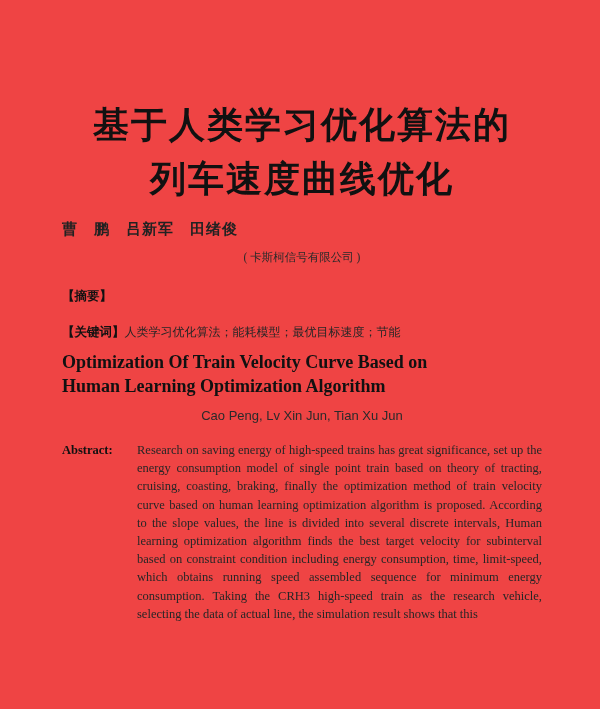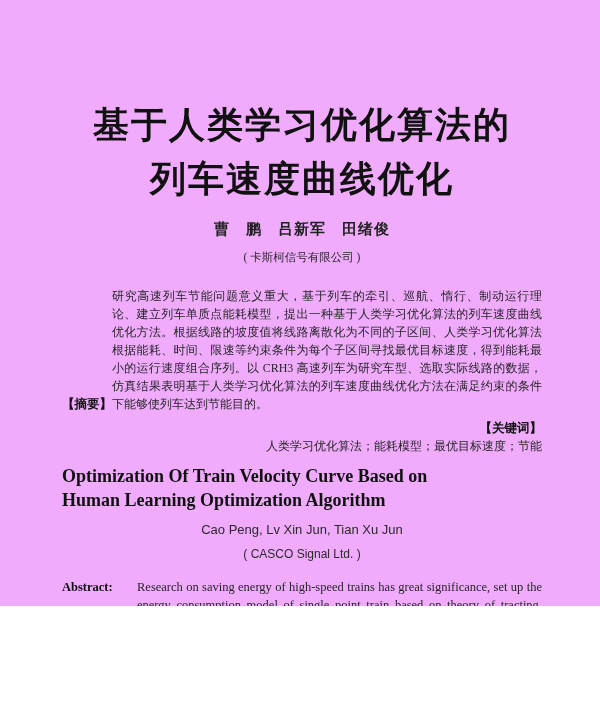--- a/index.html
+++ b/index.html
@@ -4,38 +4,37 @@
 <style>
   * { margin: 0; padding: 0; box-sizing: border-box; }
   html, body { background: #ffffff; }
   body {
     width: 600px; height: 709px;
     font-family: "Liberation Serif", "DejaVu Serif", serif;
     color: #1b1b1b;
     overflow: hidden;
   }
   .page {
-    width: 600px; height: 606px;
+    width: 600px; height: 709px;
     padding: 98px 58px 8px 62px;
-    background: #f0abfc;
+    background: #ef4444;
     overflow: hidden;
   }
   
   .cn-title {
     text-align: center;
     font-weight: bold;
     font-size: 36px;
     line-height: 54px;
     letter-spacing: 2px;
     color: #111;
   }
   
   .cn-authors {
     margin-top: 13px;
-    text-align: center;
     font-weight: bold;
     font-size: 15px;
     line-height: 20px;
     letter-spacing: 1px;
     color: #222;
   }
   
   .cn-affil {
     margin-top: 11px;
     text-align: center;
@@ -54,21 +53,21 @@
     white-space: nowrap;
     color: #111;
   }
   .hang-text {
     flex: 1 1 auto;
     font-size: 12px;
     line-height: 18px;
     text-align: justify;
     color: #262626;
   }
-  .kw-row { margin-top: 6px; flex-direction: column; }
+  .kw-row { margin-top: 18px; }
   .kw-row .hang-text { text-align: left; }
   
   .en-title {
     margin-top: 9px;
     font-weight: bold;
     font-size: 18px;
     line-height: 24px;
     color: #111;
   }
   
@@ -117,35 +116,33 @@
     <div>列车速度曲线优化</div>
   </div>
 
   <div class="cn-authors">曹　鹏　吕新军　田绪俊</div>
 
   <div class="cn-affil">( 卡斯柯信号有限公司 )</div>
 
   <div class="cn-block">
     <div class="hang-row">
       <span class="hang-label">【摘要】</span>
-      <span class="hang-text">研究高速列车节能问题意义重大，基于列车的牵引、巡航、惰行、制动运行理论、建立列车单质点能耗模型，提出一种基于人类学习优化算法的列车速度曲线优化方法。根据线路的坡度值将线路离散化为不同的子区间、人类学习优化算法根据能耗、时间、限速等约束条件为每个子区间寻找最优目标速度，得到能耗最小的运行速度组合序列。以 CRH3 高速列车为研究车型、选取实际线路的数据，仿真结果表明基于人类学习优化算法的列车速度曲线优化方法在满足约束的条件下能够使列车达到节能目的。</span>
     </div>
     <div class="hang-row kw-row">
       <span class="hang-label">【关键词】</span>
       <span class="hang-text">人类学习优化算法；能耗模型；最优目标速度；节能</span>
     </div>
   </div>
 
   <div class="en-title">
     <div>Optimization Of Train Velocity Curve Based on</div>
     <div>Human Learning Optimization Algorithm</div>
   </div>
 
   <div class="en-authors">Cao Peng, Lv Xin Jun, Tian Xu Jun</div>
 
-  <div class="en-affil">( CASCO Signal Ltd. )</div>
 
   <div class="en-abstract">
     <span class="en-abstract-label">Abstract:</span>
     <span class="en-abstract-text">Research on saving energy of high-speed trains has great significance, set up the energy consumption model of single point train based on theory of tracting, cruising, coasting, braking, finally the optimization method of train velocity curve based on human learning optimization algorithm is proposed. According to the slope values, the line is divided into several discrete intervals, Human learning optimization algorithm finds the best target velocity for subinterval based on constraint condition including energy consumption, time, limit-speed, which obtains running speed assembled sequence for minimum energy consumption. Taking the CRH3 high-speed train as the research vehicle, selecting the data of actual line, the simulation result shows that this</span>
   </div>
 
 </div>
 
 </body></html>

